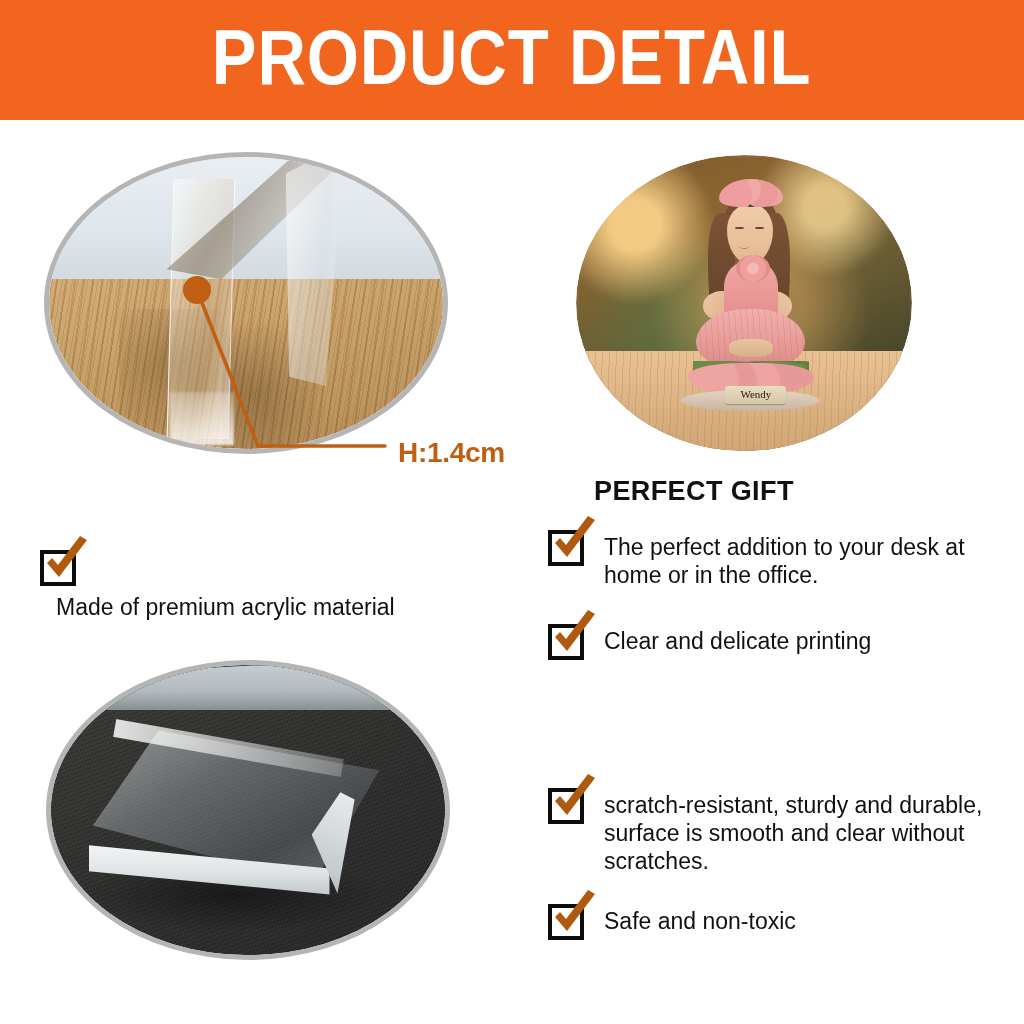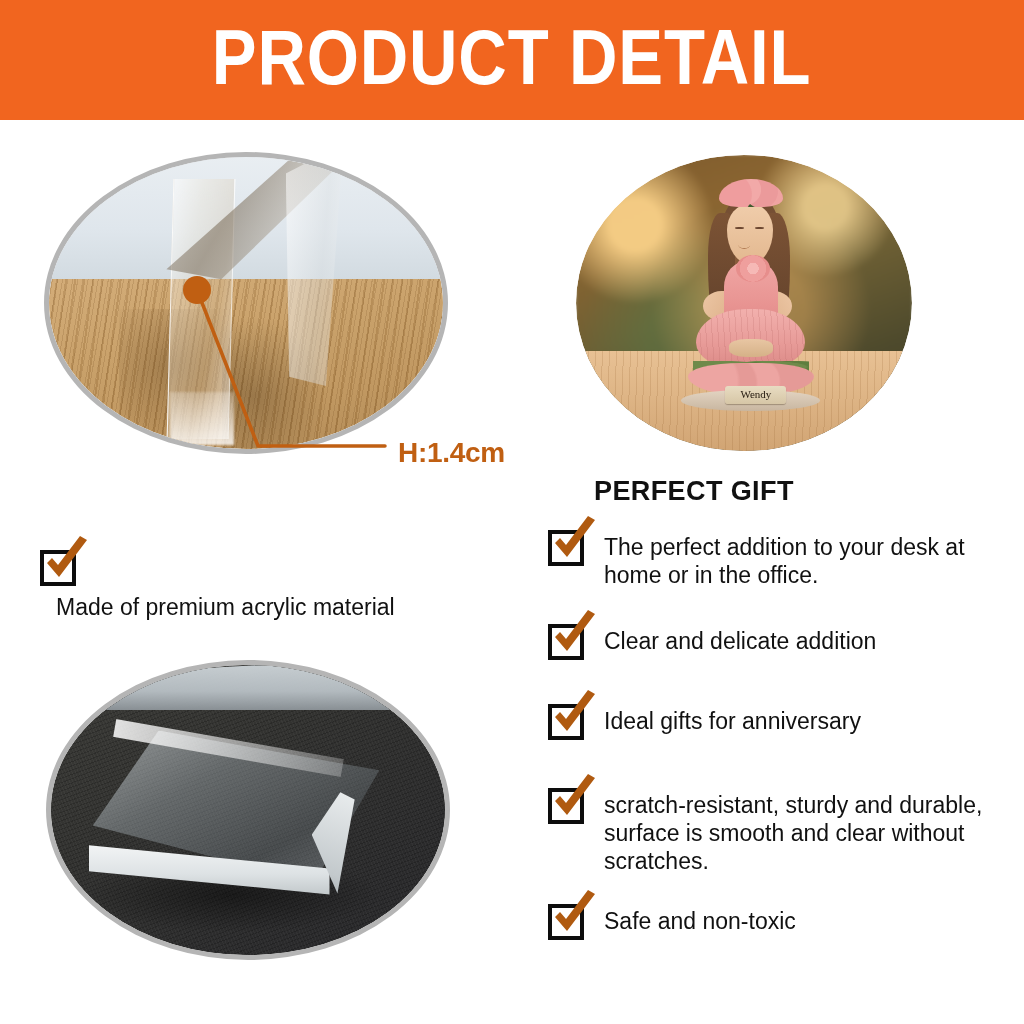--- a/index.html
+++ b/index.html
@@ -412,32 +412,23 @@
     <div class="txt">The perfect addition to your desk at home or in the office.</div>
   </div>
 
   <div class="bullet" id="bullet-gift-2">
     <div class="chk">
       <div class="box"></div>
       <svg class="tick" viewBox="0 0 54 54">
         <path d="M8 27 L20 41 L48 4 L41 0 L19 29 L13 22 Z" fill="#B05A10"></path>
       </svg>
     </div>
-    <div class="txt">Clear and delicate addition</div>
-  </div>
-
-  <div class="bullet" id="bullet-gift-3">
-    <div class="chk">
-      <div class="box"></div>
-      <svg class="tick" viewBox="0 0 54 54">
-        <path d="M8 27 L20 41 L48 4 L41 0 L19 29 L13 22 Z" fill="#B05A10"></path>
-      </svg>
-    </div>
-    <div class="txt">Ideal gifts for anniversary</div>
-  </div>
+    <div class="txt">Clear and delicate printing</div>
+  </div>
+
 
   <div class="bullet" id="bullet-gift-5">
     <div class="chk">
       <div class="box"></div>
       <svg class="tick" viewBox="0 0 54 54">
         <path d="M8 27 L20 41 L48 4 L41 0 L19 29 L13 22 Z" fill="#B05A10"></path>
       </svg>
     </div>
     <div class="txt">Safe and non-toxic</div>
   </div>

